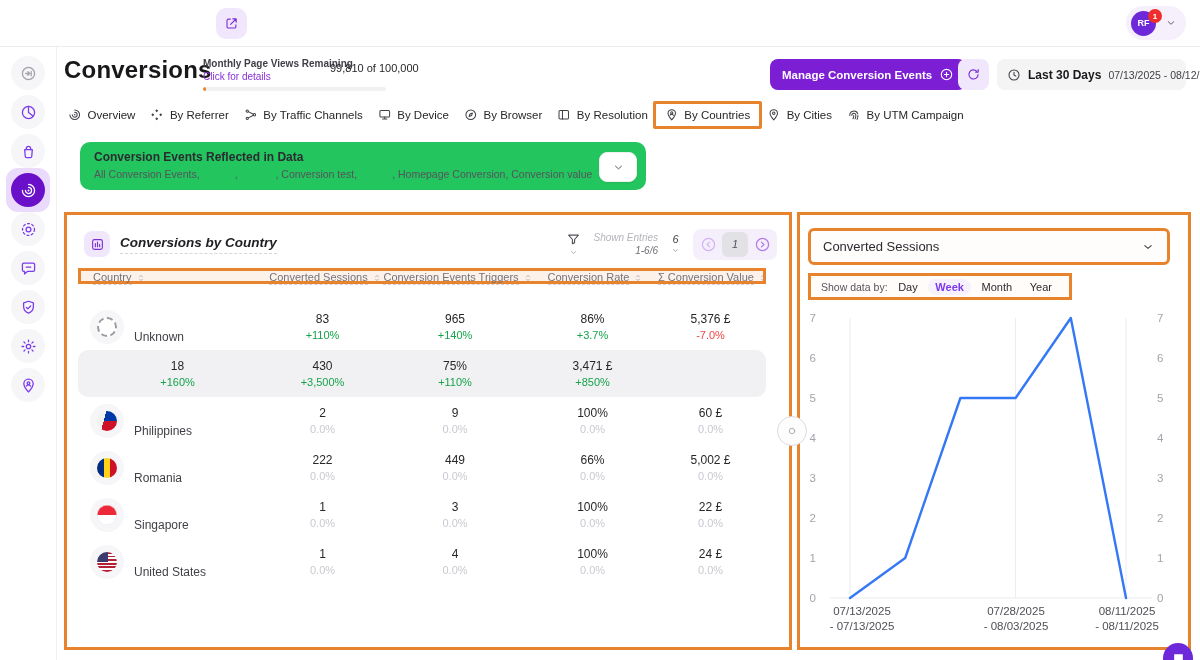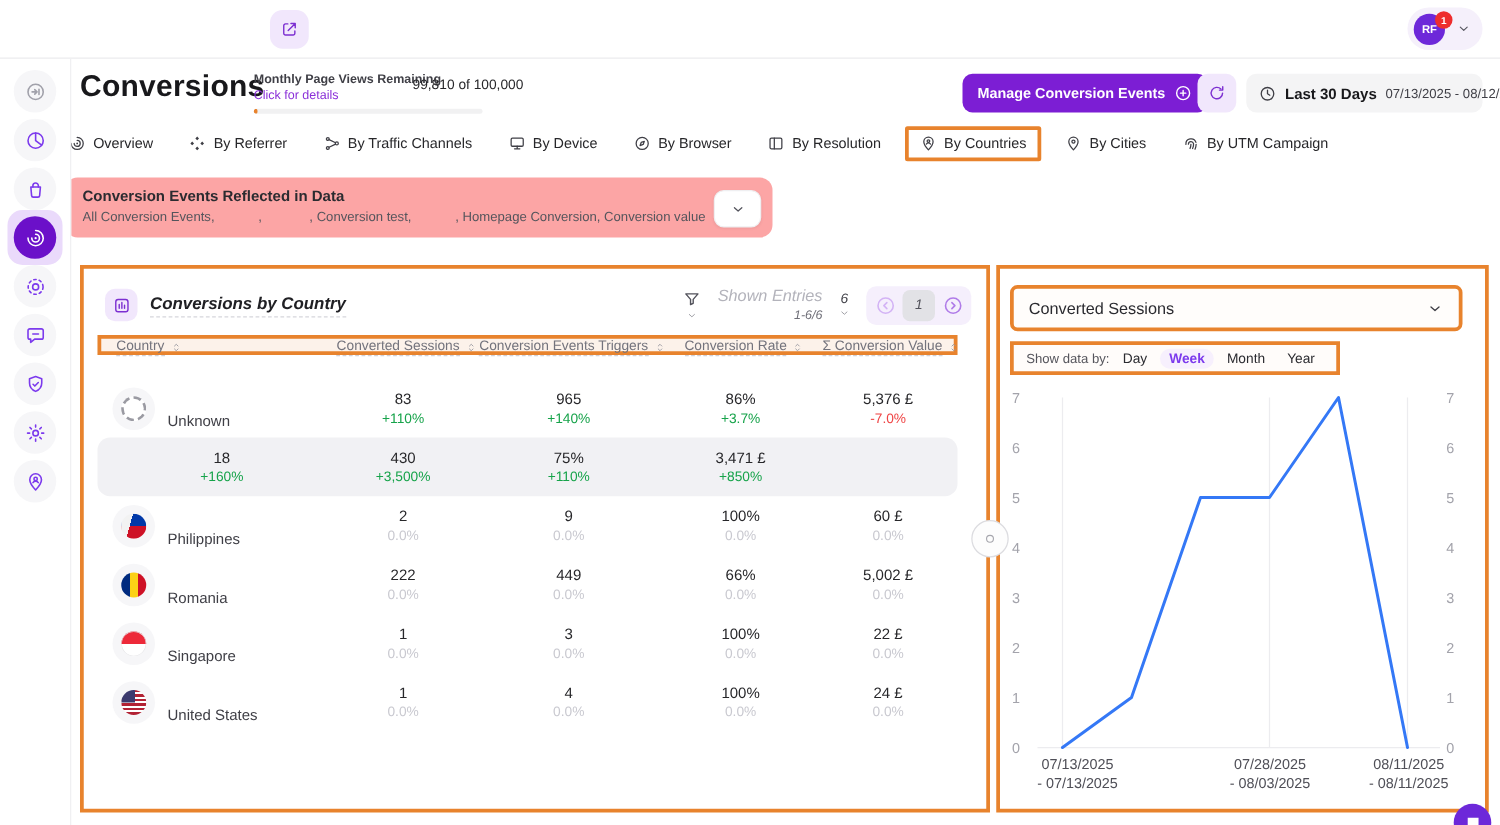--- a/index.html
+++ b/index.html
@@ -48,46 +48,46 @@
   .manage-btn .icon{font-size:15px;}
   .refresh-btn{position:absolute;left:958px;top:59px;width:31px;height:31px;background:#f1e7fc;border:none;border-radius:8px;
                color:#7c2fd1;display:flex;align-items:center;justify-content:center;cursor:pointer;font-size:15px;}
   .date-pill{position:absolute;left:997px;top:59px;right:14px;height:31px;background:#f4f4f5;border-radius:8px;
              display:flex;align-items:center;gap:7px;padding:0 10px;cursor:pointer;box-sizing:border-box;}
   .date-pill .icon{font-size:14px;color:#3f3f46;}
   .date-label{font-size:12px;font-weight:700;color:#18181b;white-space:nowrap;}
   .date-value{font-size:10.5px;color:#3f3f46;white-space:nowrap;}
 
   
-  .tabs{position:absolute;left:55px;top:100px;height:30px;display:flex;align-items:center;gap:29px;}
+  .tabs{position:absolute;left:68px;top:100px;height:30px;display:flex;align-items:center;gap:15px;}
   .tab{display:flex;align-items:center;gap:6px;font-size:11.5px;color:#27272a;cursor:pointer;white-space:nowrap;}
   .tab .icon{font-size:13.5px;color:#3f3f46;}
   .tab.annotated{border:3px solid #e8832d;padding:4px 9px;border-radius:2px;margin:0 -10px;background:#fff;}
 
   
-  .events-box{position:absolute;left:52px;top:142px;width:566px;height:48px;background:#fca5a5;border-radius:10px;
+  .events-box{position:absolute;left:80px;top:142px;width:566px;height:48px;background:#22c55e;border-radius:10px;
               padding:8px 50px 8px 14px;box-sizing:border-box;}
   .events-title{font-size:12px;font-weight:700;color:#2b2b30;}
   .events-subtitle{font-size:10.5px;color:#55555c;margin-top:4px;white-space:pre;overflow:hidden;max-width:500px;}
   .events-chevron{position:absolute;right:9px;top:10px;width:36px;height:28px;background:#fff;border:1px solid #efeff1;
                   border-radius:8px;display:flex;align-items:center;justify-content:center;color:#52525b;cursor:pointer;
                   box-shadow:0 1px 2px rgba(0,0,0,.05);font-size:13px;}
 
   
   .left-panel{position:absolute;left:64px;top:212px;width:728px;height:438px;border:3px solid #e8832d;background:#fff;box-sizing:border-box;}
   .panel-head{position:absolute;left:17px;right:12px;top:12px;height:34px;display:flex;align-items:center;font-style:italic;}
   .title-icon{width:26px;height:26px;border-radius:8px;background:#f1e7fc;color:#7c2fd1;display:flex;align-items:center;
               justify-content:center;margin-right:10px;font-size:15px;}
   .panel-title{font-size:13.5px;font-weight:600;color:#202024;border-bottom:1.5px dashed #d6d6dc;padding-bottom:3px;cursor:pointer;}
   .head-controls{margin-left:auto;display:flex;align-items:center;gap:13px;}
   .funnel-wrap{display:flex;flex-direction:column;align-items:center;color:#52525b;cursor:pointer;gap:1px;}
   .funnel-wrap .f{font-size:15px;}
   .tiny-chev{font-size:9px;color:#8e8e96;}
   .entries{text-align:right;line-height:1.3;}
-  .entries-label{font-size:13px;color:#b3b3bb;}
+  .entries-label{font-size:10px;color:#b3b3bb;}
   .entries-value{font-size:10px;color:#6f6f78;}
   .pagesize{display:flex;flex-direction:column;align-items:center;font-size:11px;color:#3f3f46;cursor:pointer;gap:1px;}
   .pager{height:31px;background:#f5effc;border-radius:8px;display:flex;align-items:center;gap:3px;padding:0 4px;}
   .pager-btn{width:22px;height:22px;display:flex;align-items:center;justify-content:center;cursor:pointer;background:none;border:none;font-size:17px;}
   .pager-btn.prev{color:#d3b3f5;}
   .pager-btn.next{color:#b07ce8;}
   .pager-page{width:26px;height:25px;background:#e2e2e6;border-radius:6px;display:flex;align-items:center;justify-content:center;
               font-size:11px;color:#52525b;}
 
   .table-head{position:absolute;left:11px;top:53px;width:688px;height:16px;border:3px solid #e8832d;background:#fcf2ea;

